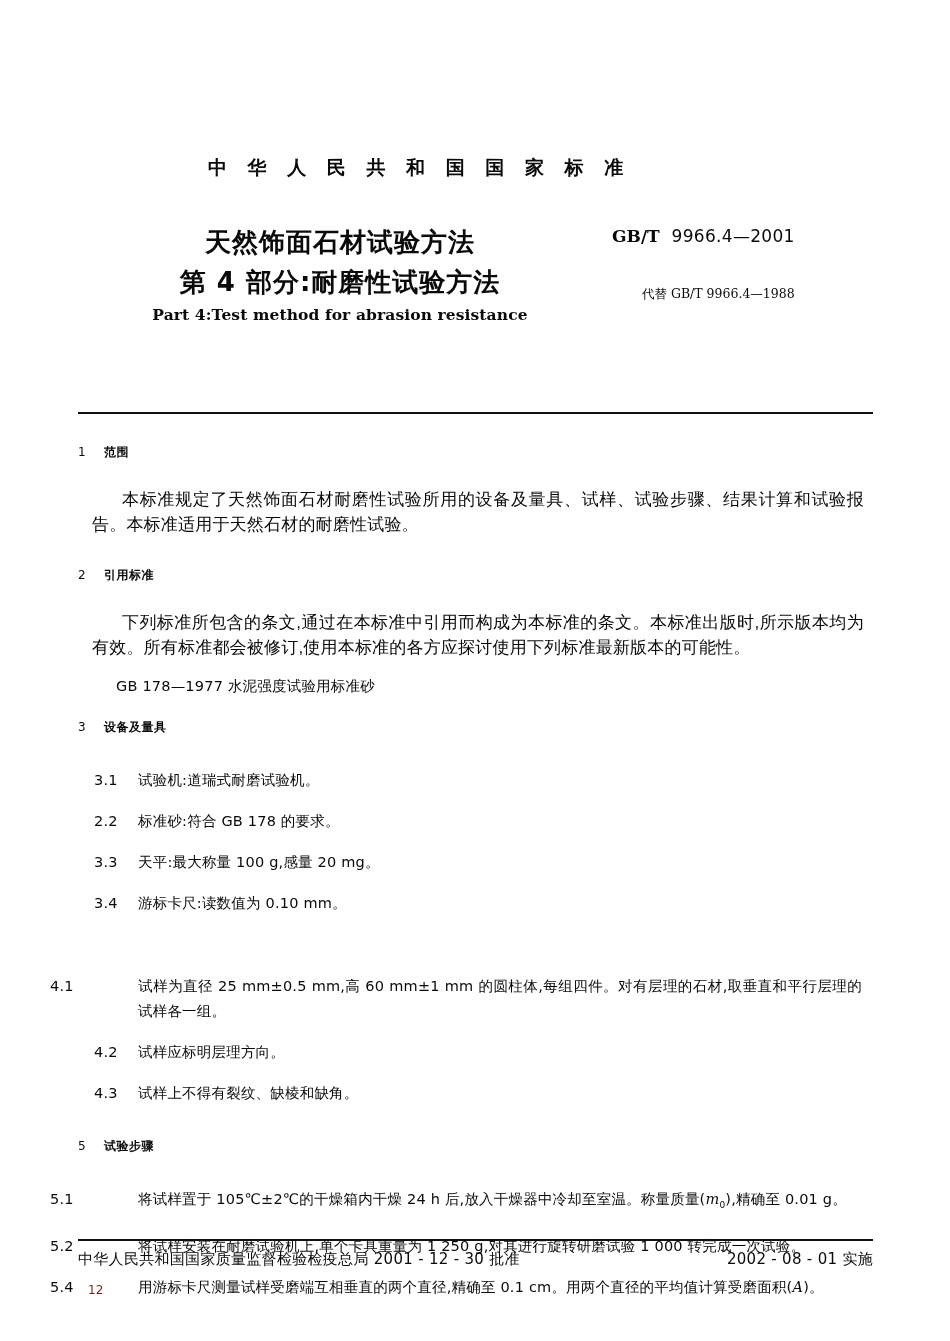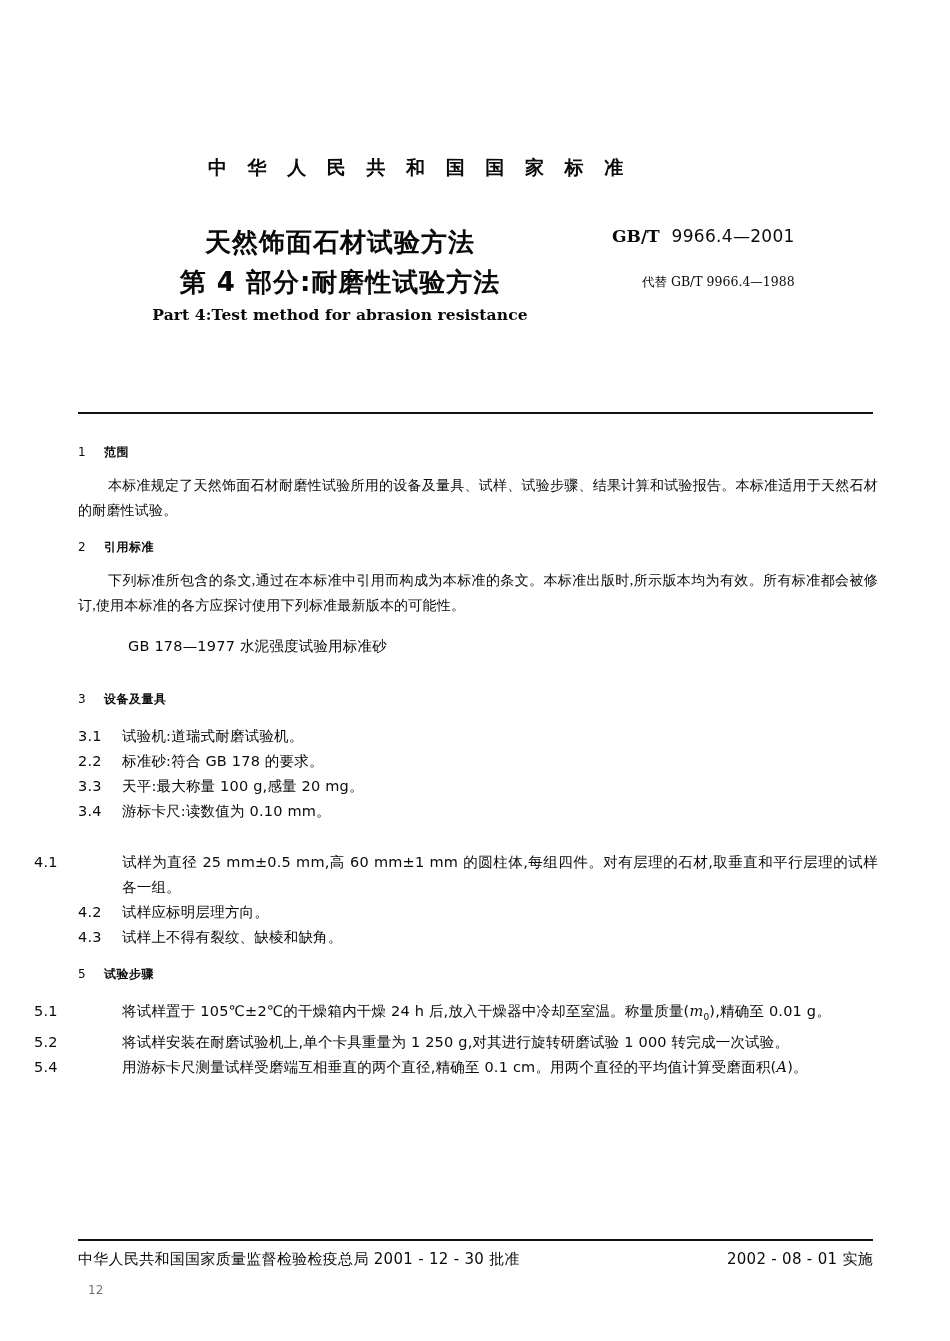--- a/index.html
+++ b/index.html
@@ -70,21 +70,21 @@
     font-weight: bold;
     white-space: nowrap;
   }
   .std-no .num {
     font-weight: normal;
     font-family: "DejaVu Sans", "Liberation Sans", sans-serif;
     font-size: 17px;
     letter-spacing: 0.3px;
   }
   .std-replaces {
-    margin-top: 28px;
+    margin-top: 40px;
     font-size: 12.5px;
     white-space: nowrap;
     font-family: "DejaVu Serif", "Liberation Serif", serif;
   }
   .std-replaces .cn {
     font-family: "DejaVu Sans", "Liberation Sans", sans-serif;
     font-size: 12.5px;
   }
 
   
@@ -121,47 +121,47 @@
     letter-spacing: 0.5px;
   }
   .h2 .no {
     font-weight: normal;
     display: inline-block;
     min-width: 26px;
   }
   .h2.sec1 .no { font-weight: normal; }
 
   .para {
-    font-family: Liberation Serif, serif;
-    font-size: 14px;
+    font-family: Liberation Sans, sans-serif;
+    font-size: 17px;
     line-height: 25px;
-    margin: 0;
+    margin: 14px;
     text-align: justify;
     letter-spacing: 0.2px;
   }
   .para.indent { text-indent: 30px; }
 
   .clause {
     font-family: "DejaVu Sans", "Liberation Sans", sans-serif;
     font-size: 14.5px;
     line-height: 25px;
-    margin: 0;
+    margin: 16px;
     letter-spacing: 0.2px;
   }
   .clause .cno {
     display: inline-block;
     min-width: 44px;
   }
   .clause .body { }
 
   .refstd {
     font-family: "DejaVu Sans", "Liberation Sans", sans-serif;
     font-size: 14.5px;
     line-height: 25px;
-    margin: 16px;
+    margin: 4px;
     padding-left: 34px;
     letter-spacing: 0.2px;
   }
 
   .sec-gap { height: 16px; }
   .sec-gap-sm { height: 10px; }
   .sec-gap-xs { height: 6px; }
 
   
   .clause.hang {
@@ -193,21 +193,21 @@
     font-size: 15px;
     letter-spacing: 0.3px;
     white-space: nowrap;
   }
   .page-num {
     position: absolute;
     left: 88px;
     top: 1283px;
     font-family: "DejaVu Sans", "Liberation Sans", sans-serif;
     font-size: 12px;
-    color: #737373;
+    color: #7f1d1d;
   }
 </style>
 </head>
 <body>
 
 <div class="page">
 
   <div class="masthead">中 华 人 民 共 和 国 国 家 标 准</div>
 
   <div class="title-block">

